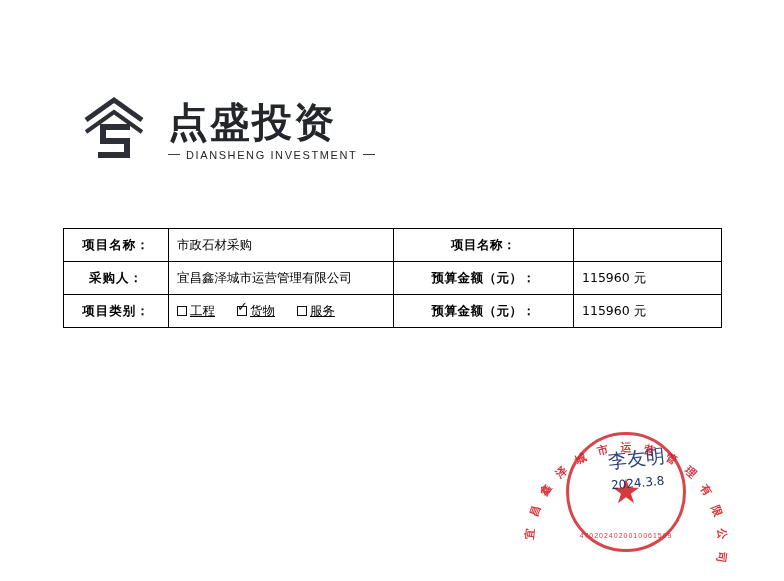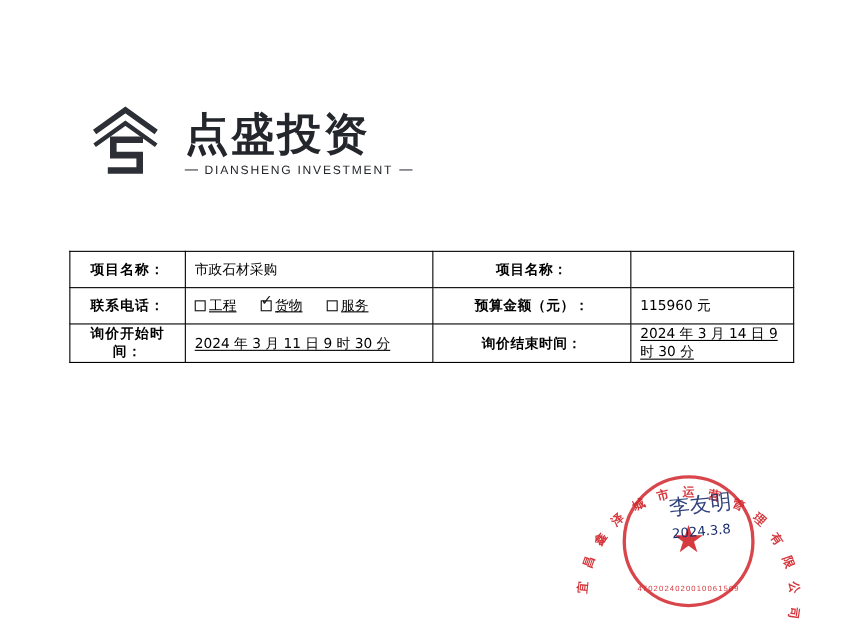--- a/index.html
+++ b/index.html
@@ -271,45 +271,45 @@
       <col style="width:148px">
     </colgroup>
     <tbody>
       <tr>
         <td class="lbl">项目名称：</td>
         <td class="val">市政石材采购</td>
         <td class="lbl-wide">项目名称：</td>
         <td class="val"></td>
       </tr>
       <tr>
-        <td class="lbl">联系电话：</td>
+        <td class="lbl">采购人：</td>
+        <td class="val">宜昌鑫泽城市运营管理有限公司</td>
+        <td class="lbl-wide">预算金额（元）：</td>
+        <td class="val">115960 元</td>
+      </tr>
+      <tr>
+        <td class="lbl">项目类别：</td>
         <td class="val">
           <div class="checks">
             <label class="chk">
               <span class="box"></span>
               <span>工程</span>
             </label>
             <label class="chk">
               <span class="box checked"></span>
               <span>货物</span>
             </label>
             <label class="chk">
               <span class="box"></span>
               <span>服务</span>
             </label>
           </div>
         </td>
         <td class="lbl-wide">预算金额（元）：</td>
         <td class="val">115960 元</td>
-      </tr>
-      <tr>
-        <td class="lbl">询价开始时间：</td>
-        <td class="val ul hand">2024 年 3 月 11 日 9 时 30 分</td>
-        <td class="lbl-wide">询价结束时间：</td>
-        <td class="val ul hand">2024 年 3 月 14 日 9 时 30 分</td>
       </tr>
     </tbody>
   </table>
 
   <div class="seal">
     <div class="seal-ring"></div>
     <div class="seal-star">★</div>
     <div class="seal-text">
       <span style="transform:rotate(-84deg) translate(-50%,-52px)">宜</span>
       <span style="transform:rotate(-70deg) translate(-50%,-52px)">昌</span>

